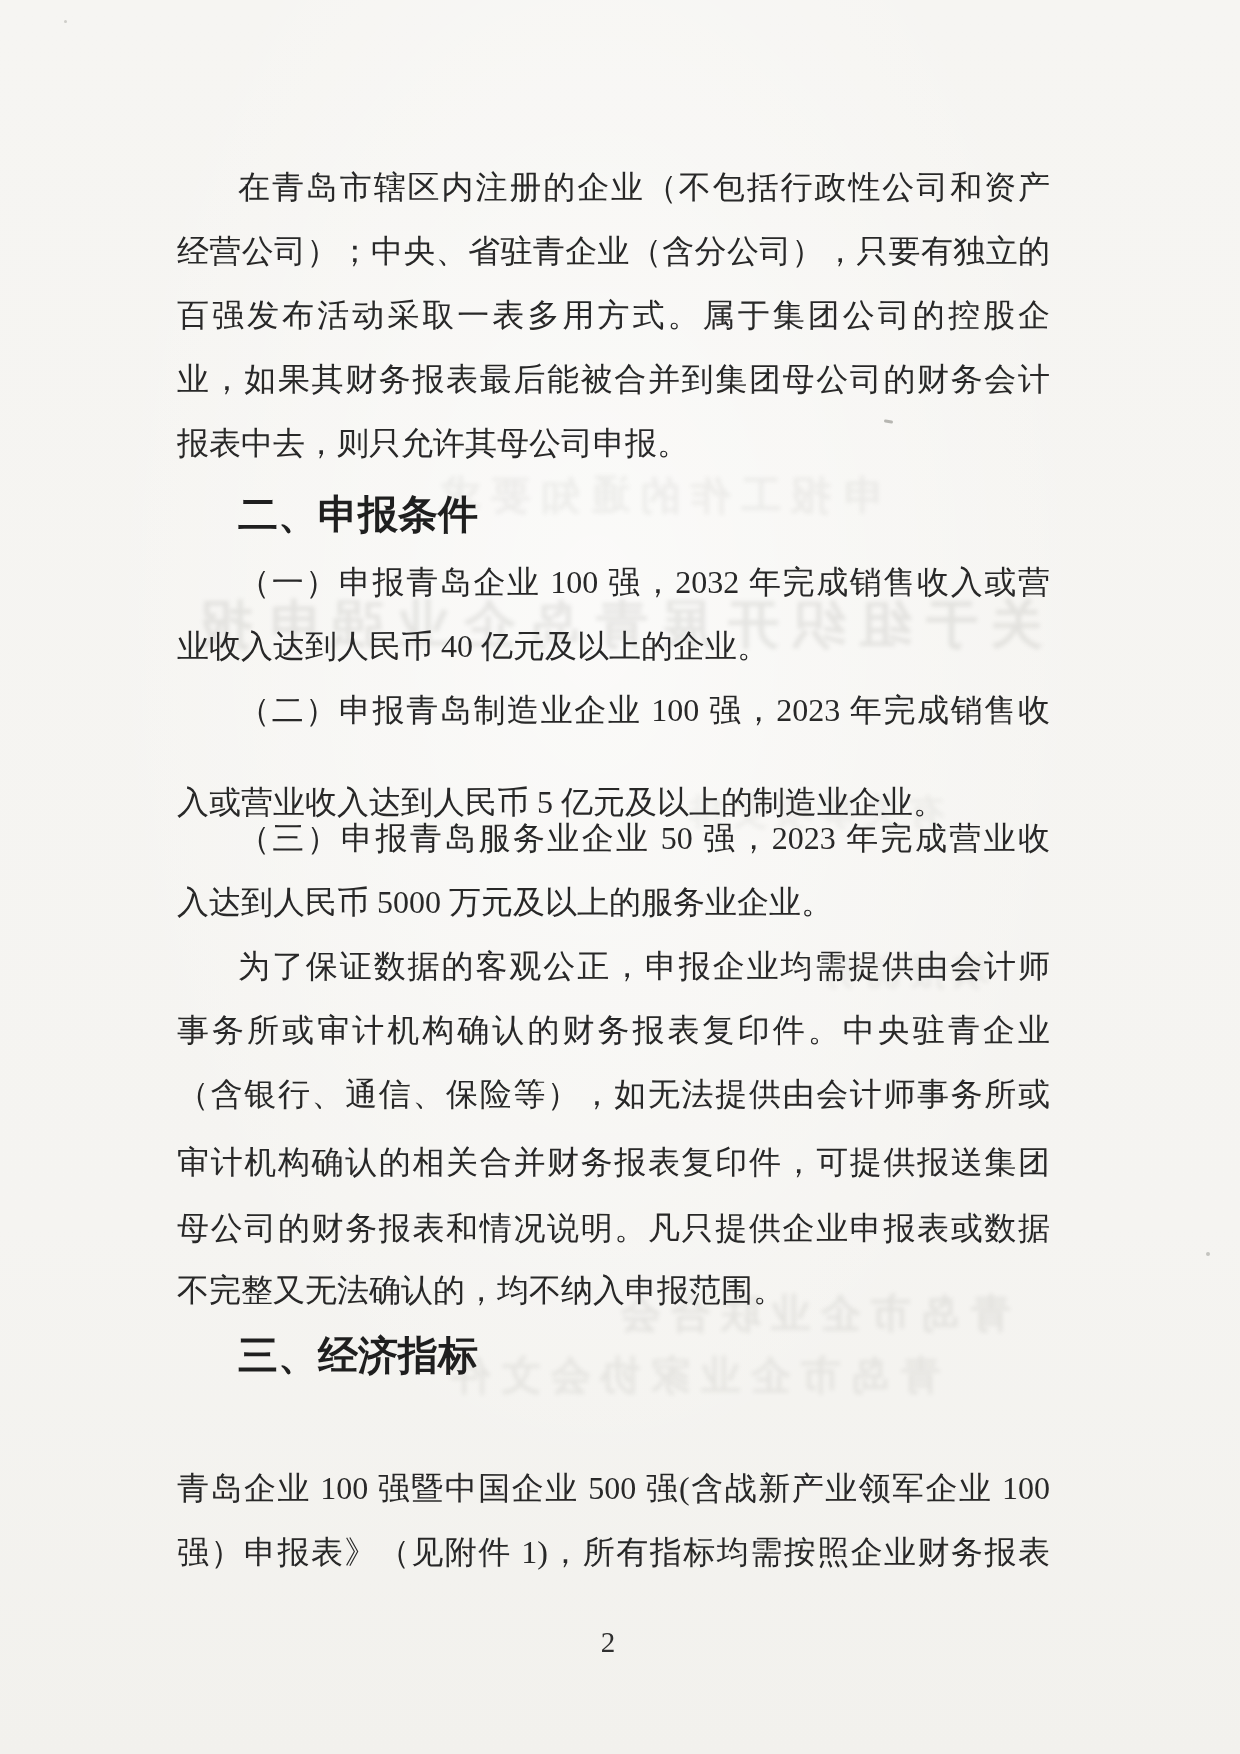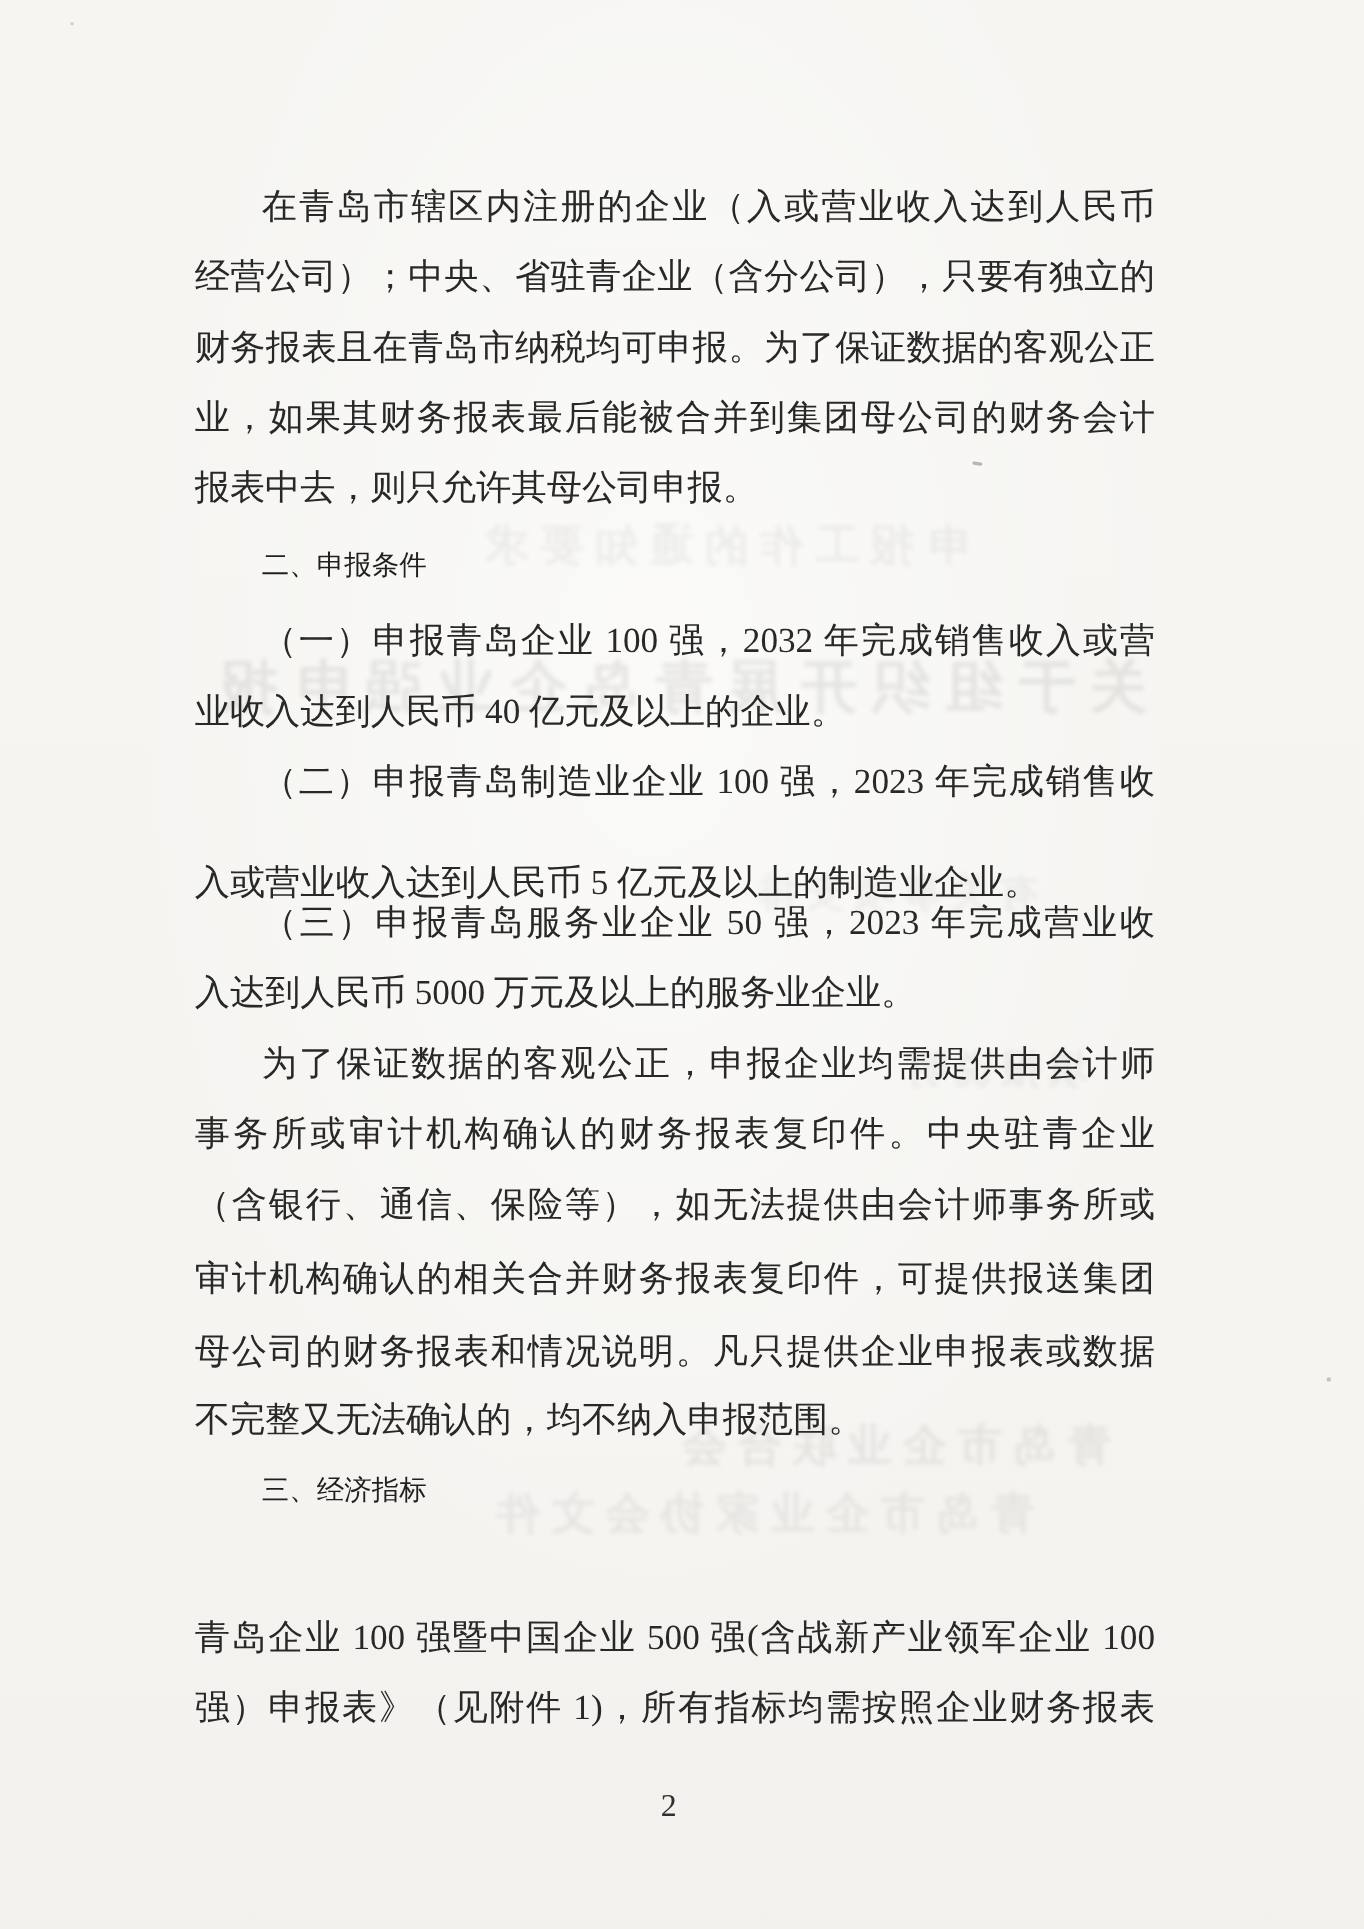--- a/index.html
+++ b/index.html
@@ -18,21 +18,21 @@
   
   .line{
     position:absolute;left:177px;width:873px;height:46px;
     font-size:32px;line-height:44px;color:#282828;
     z-index:2;
   }
   .jst{text-align:justify;text-align-last:justify;}
   .indent{padding-left:61px;width:812px;}
   .heading{
     font-family:"Liberation Sans","DejaVu Sans",sans-serif;
-    font-weight:400;font-size:25px;color:#1f1f1f;
+    font-weight:700;font-size:40px;color:#1f1f1f;
   }
   .pageno{
     position:absolute;top:1626px;left:0;width:1216px;text-align:center;
     font-size:29px;color:#303030;z-index:2;
   }
   
   .ghost{
     position:absolute;z-index:1;
     transform:scaleX(-1);
     filter:blur(2px);
@@ -61,23 +61,23 @@
   <div class="ghost g2">关于组织开展青岛企业强申报</div>
   <div class="ghost g3">有关事项安排</div>
   <div class="ghost g4">填报说明</div>
   <div class="ghost g5">青岛市企业联合会</div>
   <div class="ghost g6">青岛市企业家协会文件</div>
 
   <div class="speck s1"></div>
   <div class="speck s2"></div>
   <div class="speck s3"></div>
 
-  <div class="line jst indent" style="top:165px">在青岛市辖区内注册的企业（入或营业收入达到人民币</div>
+  <div class="line jst indent" style="top:165px">在青岛市辖区内注册的企业（不包括行政性公司和资产</div>
   <div class="line jst" style="top:229px">经营公司）；中央、省驻青企业（含分公司），只要有独立的</div>
-  <div class="line jst" style="top:293px">财务报表且在青岛市纳税均可申报。为了保证数据的客观公正</div>
+  <div class="line jst" style="top:293px">百强发布活动采取一表多用方式。属于集团公司的控股企</div>
   <div class="line jst" style="top:357px">业，如果其财务报表最后能被合并到集团母公司的财务会计</div>
   <div class="line" style="top:421px">报表中去，则只允许其母公司申报。</div>
 
   <div class="line heading indent" style="top:492px">二、申报条件</div>
 
   <div class="line jst indent" style="top:560px">（一）申报青岛企业 100 强，2032 年完成销售收入或营</div>
   <div class="line" style="top:624px">业收入达到人民币 40 亿元及以上的企业。</div>
 
   <div class="line jst indent" style="top:688px">（二）申报青岛制造业企业 100 强，2023 年完成销售收</div>
   <div class="line" style="top:780px">入或营业收入达到人民币 5 亿元及以上的制造业企业。</div>

